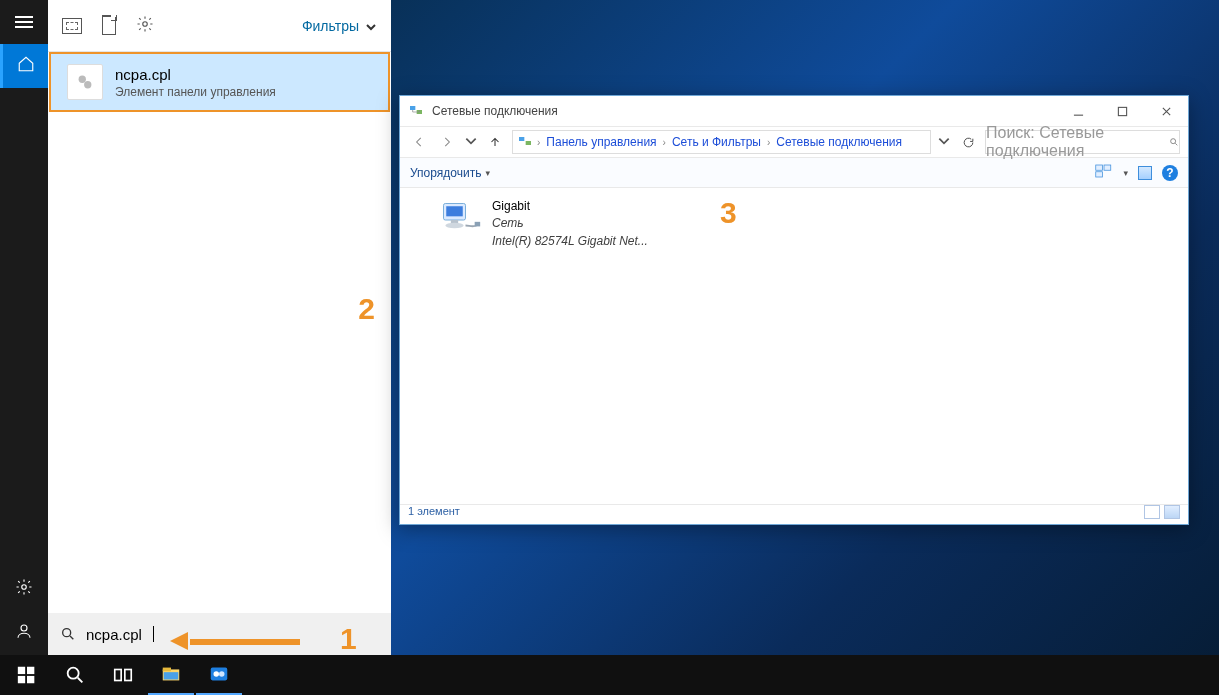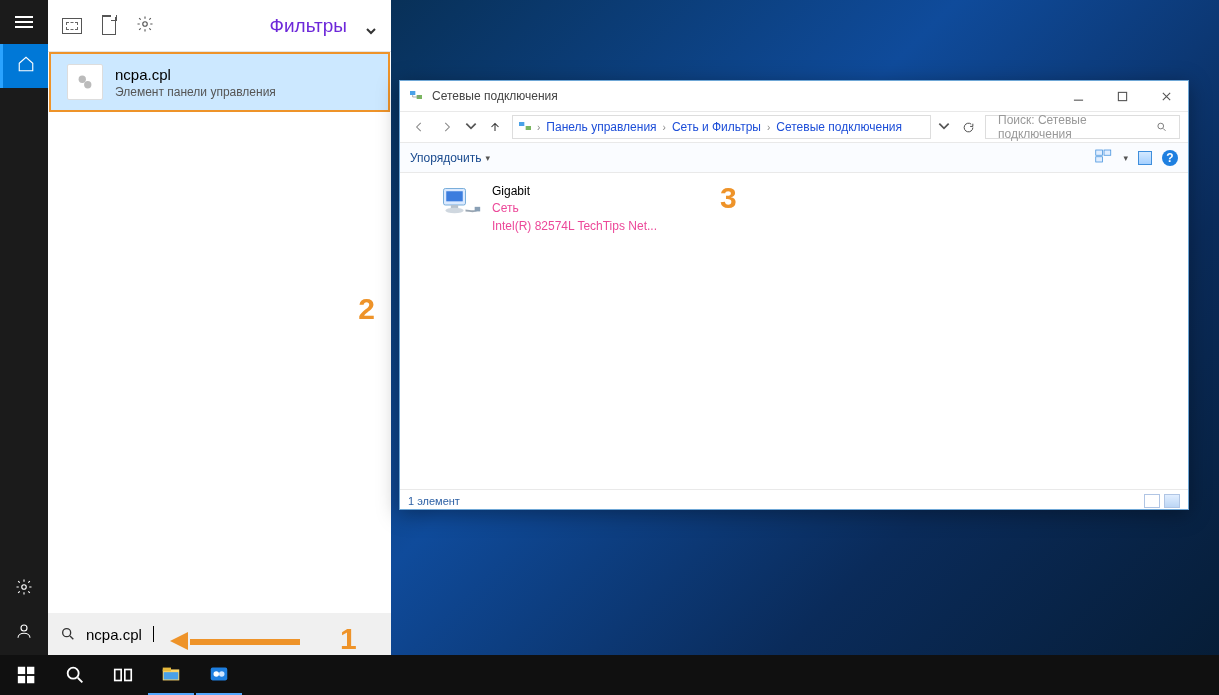--- a/index.html
+++ b/index.html
@@ -31,21 +31,21 @@
     height: 52px; display: flex; align-items: center; justify-content: space-between;
     padding: 0 14px; border-bottom: 1px solid #e5e5e5;
   }
   .sp-top-left { display: flex; gap: 20px; align-items: center; }
   .sp-top-left .sq { width: 20px; height: 16px; border: 1.5px solid #555; position: relative; }
   .sp-top-left .apps-sq::after { content:""; position:absolute; left:3px; right:3px; top:3px; bottom:3px; border:1px dashed #666; }
   .sp-top-left .doc-sq { width: 14px; height: 18px; border:1.5px solid #555; border-top:none; position:relative; }
   .sp-top-left .doc-sq::before{ content:""; position:absolute; top:-1.5px; left:-1.5px; right:4px; height:1.5px; background:#555;}
   .sp-top-left .doc-sq::after{ content:""; position:absolute; top:-1.5px; right:-1.5px; width:5px; height:5px; border-right:1.5px solid #555; border-bottom:1.5px solid #555;}
   .sp-top-left .set-sq svg { width:18px; height:18px; stroke:#555; fill:none; stroke-width:1.5;}
-  .sp-top-right { display: flex; align-items: center; gap: 18px; font-size: 19px; color:#6d28d9; }
+  .sp-top-right { display: flex; align-items: center; gap: 6px; font-size: 14px; color:#0369a1; }
   .sp-top-right .chev { width:12px; height:12px; }
   .sp-top-right .chev svg{ width:12px;height:12px; stroke:#333; stroke-width:2; fill:none;}
   .sp-header { font-size: 13px; color:#333; padding: 12px 16px 6px; }
   .sp-result {
     background:#cce8ff; padding:10px 16px; display:flex; gap:12px; align-items:center;
     border:2px solid #ee9329; margin:0 1px; position:relative;
   }
   .sp-result .ico {
     width:36px; height:36px; background:#fff; border:1px solid #ddd; border-radius:2px;
     display:flex; align-items:center; justify-content:center;
@@ -64,21 +64,21 @@
   .search-box .qtext { font-size:15px; color:#000; position:relative; }
   .search-box .cursor { display:inline-block; width:1px; height:16px; background:#000; vertical-align:middle; margin-left:1px;}
   .arrow-annot {
     position:absolute; left:170px; top:632px; width:130px; height:18px; pointer-events:none;
   }
   .arrow-annot .shaft{ position:absolute; right:0; top:7px; height:6px; width:110px; background:#ee9329;}
   .arrow-annot .head{ position:absolute; left:0; top:0; width:0;height:0; border-top:9px solid transparent; border-bottom:9px solid transparent; border-right:18px solid #ee9329;}
 
   
   .explorer {
-    position:absolute; left:399px; top:80px; width:790px; height:430px;
+    position:absolute; left:399px; top:95px; width:790px; height:430px;
     background:#fff; border:1px solid #6fa7d6; box-shadow:0 4px 20px rgba(0,0,0,0.35);
   }
   .ex-titlebar{
     height:30px; background:#fff; display:flex; align-items:center; justify-content:space-between;
     padding-left:8px;
   }
   .ex-titlebar .left{ display:flex; align-items:center; gap:8px; font-size:12px; color:#444;}
   .ex-titlebar .left .wicon svg{width:16px;height:16px;}
   .ex-titlebar .ctrls{ display:flex; }
   .ex-titlebar .ctrls .wc{ width:44px; height:30px; display:flex; align-items:center; justify-content:center;}
@@ -89,37 +89,37 @@
   }
   .ex-nav .navbtn{ width:22px; height:22px; display:flex; align-items:center; justify-content:center;}
   .ex-nav .navbtn svg{width:14px;height:14px; stroke:#888; fill:none; stroke-width:1.8;}
   .ex-nav .navbtn.up svg{stroke:#333;}
   .ex-nav .crumbs{ flex:1; display:flex; align-items:center; gap:4px; border:1px solid #ddd; height:24px; padding:0 4px;}
   .ex-nav .crumbs .cicon svg{width:16px;height:16px;}
   .ex-nav .crumbs .sep{ color:#888; font-size:10px;}
   .ex-nav .crumb{ padding:0 2px; color:#1d4ed8;}
   .ex-nav .chev-sm svg{width:14px;height:14px;stroke:#555;fill:none;stroke-width:1.5;}
   .ex-nav .refresh svg{width:13px;height:13px;stroke:#333;fill:none;stroke-width:1.6;}
-  .ex-nav .searchbox{ width:195px; height:24px; border:1px solid #ddd; display:flex; align-items:center; padding:0 12px; color:#999; font-size:12px; justify-content:space-between;}
+  .ex-nav .searchbox{ width:195px; height:24px; border:1px solid #ddd; display:flex; align-items:center; padding:0 0; color:#999; font-size:16px; justify-content:space-between;}
   .ex-nav .searchbox svg{width:12px;height:12px;stroke:#777;fill:none;stroke-width:2;}
   .ex-toolbar{ height:30px; border-bottom:1px solid #e9e9e9; display:flex; align-items:center; justify-content:space-between; padding:0 10px; font-size:12px; color:#194a8e; background:#fafcff;}
   .ex-toolbar .left{display:flex; align-items:center; gap:4px;}
   .ex-toolbar .right{display:flex; align-items:center; gap:10px;}
   .ex-toolbar .right .preview{ width:14px;height:14px; border:1px solid #3e8edc; background:linear-gradient(#d4e9ff,#a5d0ff);}
   .ex-toolbar .right .help{ width:16px;height:16px;border-radius:50%; background:#1e7fe0; color:#fff; font-size:12px; display:flex;align-items:center;justify-content:center; font-weight:700;}
   .ex-toolbar .right .viewopt svg{width:18px;height:14px;}
   .ex-body{ flex:1; position:relative; height:316px; }
   .ex-item{ position:absolute; left:38px; top:10px; display:flex; gap:10px; align-items:flex-start; }
   .ex-item .neticon svg{width:44px;height:44px;}
   .ex-item .info{ font-size:12px; color:#333; line-height:1.45;}
   .ex-item .info .name{ color:#000;}
-  .ex-item .info .sub{ color:#ec4899;}
+  .ex-item .info .sub{ color:#404040;font-style:italic;}
   .annot3{ position:absolute; left:320px; top:8px; font-size:30px; font-weight:700; color:#ee9329;}
   .watermark{ position:absolute; left:63px; top:200px; font-size:42px; font-weight:800; color:#f8b794; letter-spacing:1px;}
-  .ex-status{ height:22px; border-top:1px solid #e9e9e9; display:flex; align-items:center; justify-content:space-between; padding:0 8px; font-size:11px; color:#2b5fa4;}
+  .ex-status{ height:22px; border-top:1px solid #e9e9e9; display:flex; align-items:flex-start; justify-content:space-between; padding:0 8px; font-size:11px; color:#2b5fa4;}
   .ex-status .vicons{ display:flex; gap:4px;}
   .ex-status .vicons .v{ width:16px; height:14px; border:1px solid #b0c5e4;}
   .ex-status .vicons .v.active{ background:linear-gradient(#e1eeff,#bcd6f5);}
 
   
   .taskbar{
     position:absolute; left:0; bottom:0; width:1219px; height:40px; background:#101010;
     display:flex; align-items:center; padding:0 4px; gap:2px;
   }
   .taskbar .tb-item{ width:46px; height:40px; display:flex; align-items:center; justify-content:center;}
@@ -318,21 +318,21 @@
             <rect x="9" y="9" width="18" height="11" fill="#3c7dde"></rect>
             <rect x="14" y="24" width="8" height="4" fill="#b7c2cd"></rect>
             <ellipse cx="18" cy="30" rx="10" ry="3" fill="#cfd7df"></ellipse>
             <path d="M30 30c4 0 8 2 12 0" stroke="#9aa6b2" fill="none" stroke-width="2"></path>
             <rect x="40" y="26" width="6" height="5" fill="#8aa0b5"></rect>
           </svg>
         </span>
         <div class="info">
           <div class="name">Gigabit</div>
           <div class="sub">Сеть</div>
-          <div class="sub">Intel(R) 82574L TechTips Net...</div>
+          <div class="sub">Intel(R) 82574L Gigabit Net...</div>
         </div>
       </div>
       <div class="annot3">3</div>
     </div>
     <div class="ex-status">
       <span>1 элемент</span>
       <div class="vicons">
         <div class="v"></div>
         <div class="v active"></div>
       </div>

